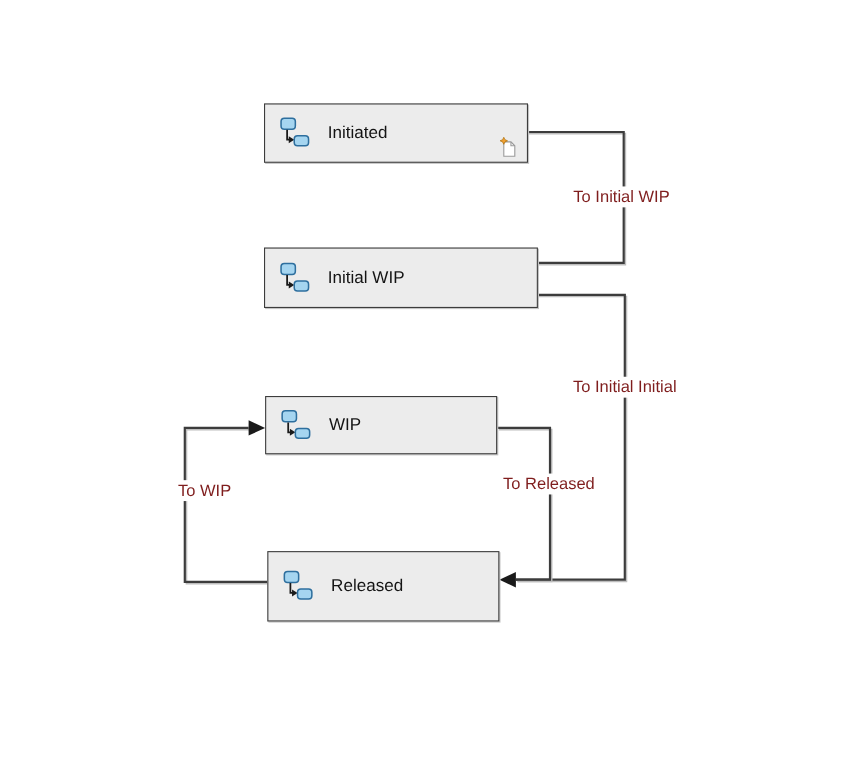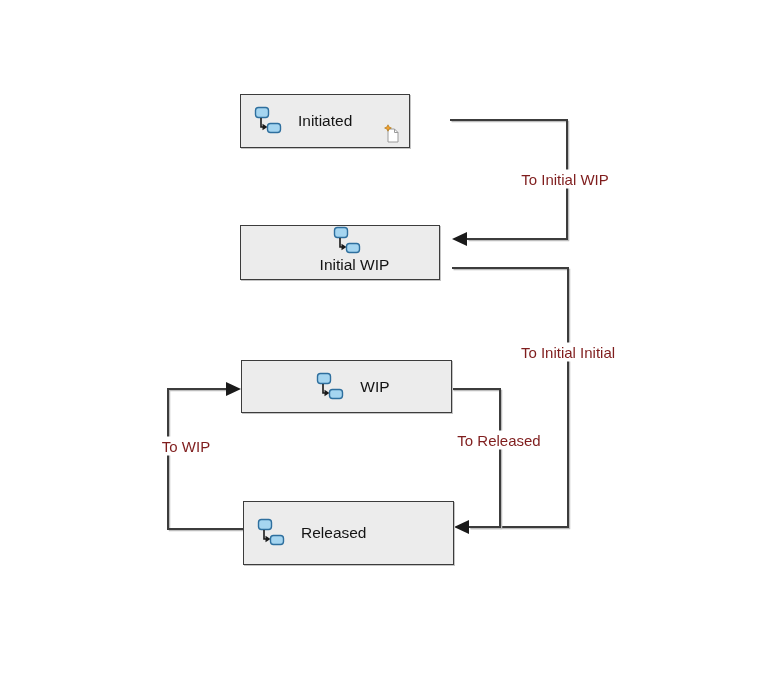--- a/index.html
+++ b/index.html
@@ -86,46 +86,46 @@
       <polyline class="wire" points="452,389 500,389 500,527 469,527"></polyline>
     </g>
 
     <g>
       <polyline class="echo" points="243,529 168,529 168,389 226,389" transform="translate(1.5,1.5)"></polyline>
       <polyline class="wire" points="243,529 168,529 168,389 226,389"></polyline>
       <polygon class="head" points="241,389 226,382 226,396"></polygon>
     </g>
   </svg>
 
-  <div class="state-box" style="left:240px; top:94px; width:170px; height:54px;">
+  <div class="state-box" style="left:240px; top:94px; width:240px; height:54px;">
     <svg class="wf-icon" width="28" height="30" viewBox="0 0 28 30">
       <rect x="1.5" y="1.5" width="13" height="10" rx="3" fill="#a5d5f0" stroke="#2e6f9e" stroke-width="1.4"></rect>
       <path d="M7 12 L7 21 L9.5 21" fill="none" stroke="#1a1a1a" stroke-width="1.6"></path>
       <polygon points="13.5,21 8.5,17.8 8.5,24.2" fill="#1a1a1a"></polygon>
       <rect x="13.5" y="17.5" width="13" height="9" rx="3" fill="#a5d5f0" stroke="#2e6f9e" stroke-width="1.4"></rect>
     </svg>
     <span class="state-label">Initiated</span>
     <svg class="new-badge" width="17" height="20" viewBox="0 0 17 20">
       <path d="M4 5 L10.5 5 L14 8.5 L14 18 L4 18 Z" fill="#ffffff" stroke="#9a9a9a" stroke-width="1"></path>
       <path d="M10.5 5 L10.5 8.5 L14 8.5" fill="none" stroke="#9a9a9a" stroke-width="1"></path>
       <polygon points="4,0.8 5.1,3 7.4,4 5.1,5 4,7.2 2.9,5 0.6,4 2.9,3" fill="#f0a030" stroke="#a86a00" stroke-width="0.6"></polygon>
     </svg>
   </div>
 
-  <div class="state-box" style="left:240px; top:225px; width:200px; height:55px;flex-direction:column;">
+  <div class="state-box" style="left:240px; top:225px; width:249px; height:55px;">
     <svg class="wf-icon" width="28" height="30" viewBox="0 0 28 30">
       <rect x="1.5" y="1.5" width="13" height="10" rx="3" fill="#a5d5f0" stroke="#2e6f9e" stroke-width="1.4"></rect>
       <path d="M7 12 L7 21 L9.5 21" fill="none" stroke="#1a1a1a" stroke-width="1.6"></path>
       <polygon points="13.5,21 8.5,17.8 8.5,24.2" fill="#1a1a1a"></polygon>
       <rect x="13.5" y="17.5" width="13" height="9" rx="3" fill="#a5d5f0" stroke="#2e6f9e" stroke-width="1.4"></rect>
     </svg>
     <span class="state-label">Initial WIP</span>
   </div>
 
-  <div class="state-box" style="left:241px; top:360px; width:211px; height:53px;justify-content:center;">
+  <div class="state-box" style="left:241px; top:360px; width:211px; height:53px;">
     <svg class="wf-icon" width="28" height="30" viewBox="0 0 28 30">
       <rect x="1.5" y="1.5" width="13" height="10" rx="3" fill="#a5d5f0" stroke="#2e6f9e" stroke-width="1.4"></rect>
       <path d="M7 12 L7 21 L9.5 21" fill="none" stroke="#1a1a1a" stroke-width="1.6"></path>
       <polygon points="13.5,21 8.5,17.8 8.5,24.2" fill="#1a1a1a"></polygon>
       <rect x="13.5" y="17.5" width="13" height="9" rx="3" fill="#a5d5f0" stroke="#2e6f9e" stroke-width="1.4"></rect>
     </svg>
     <span class="state-label">WIP</span>
   </div>
 
   <div class="state-box" style="left:243px; top:501px; width:211px; height:64px;">

